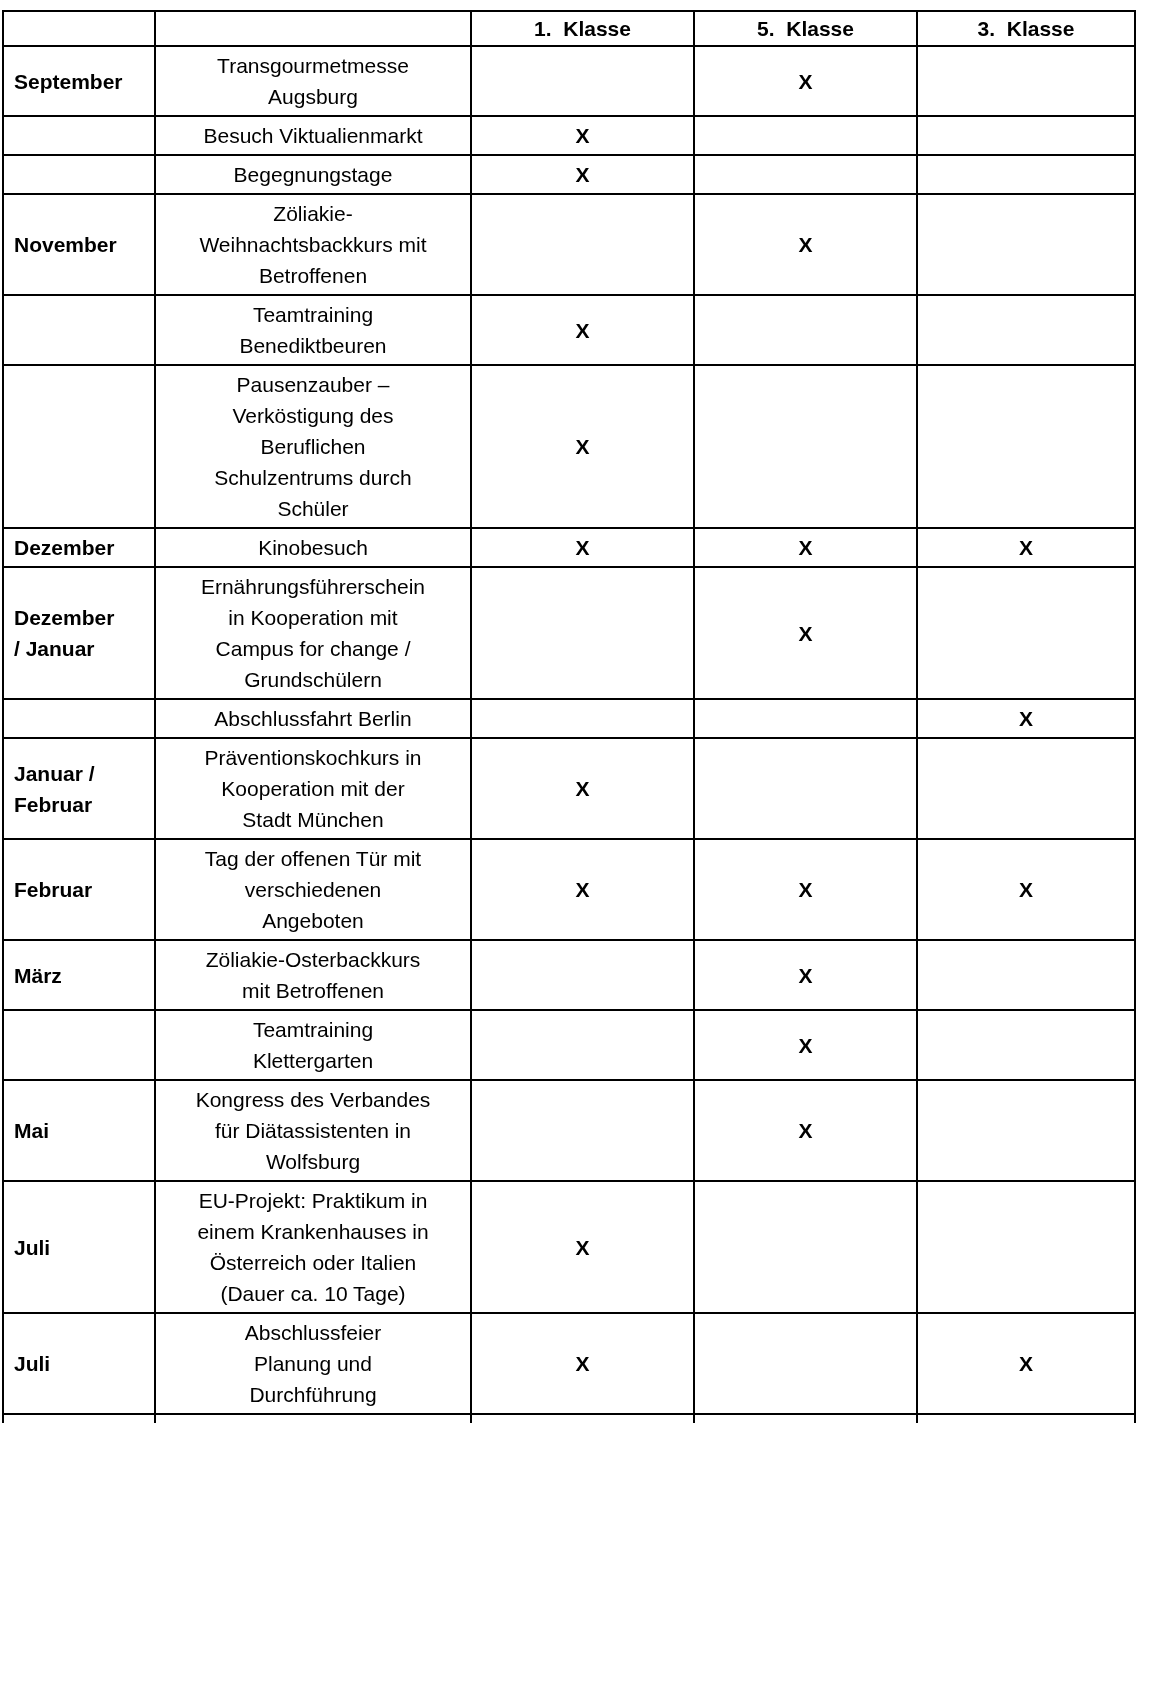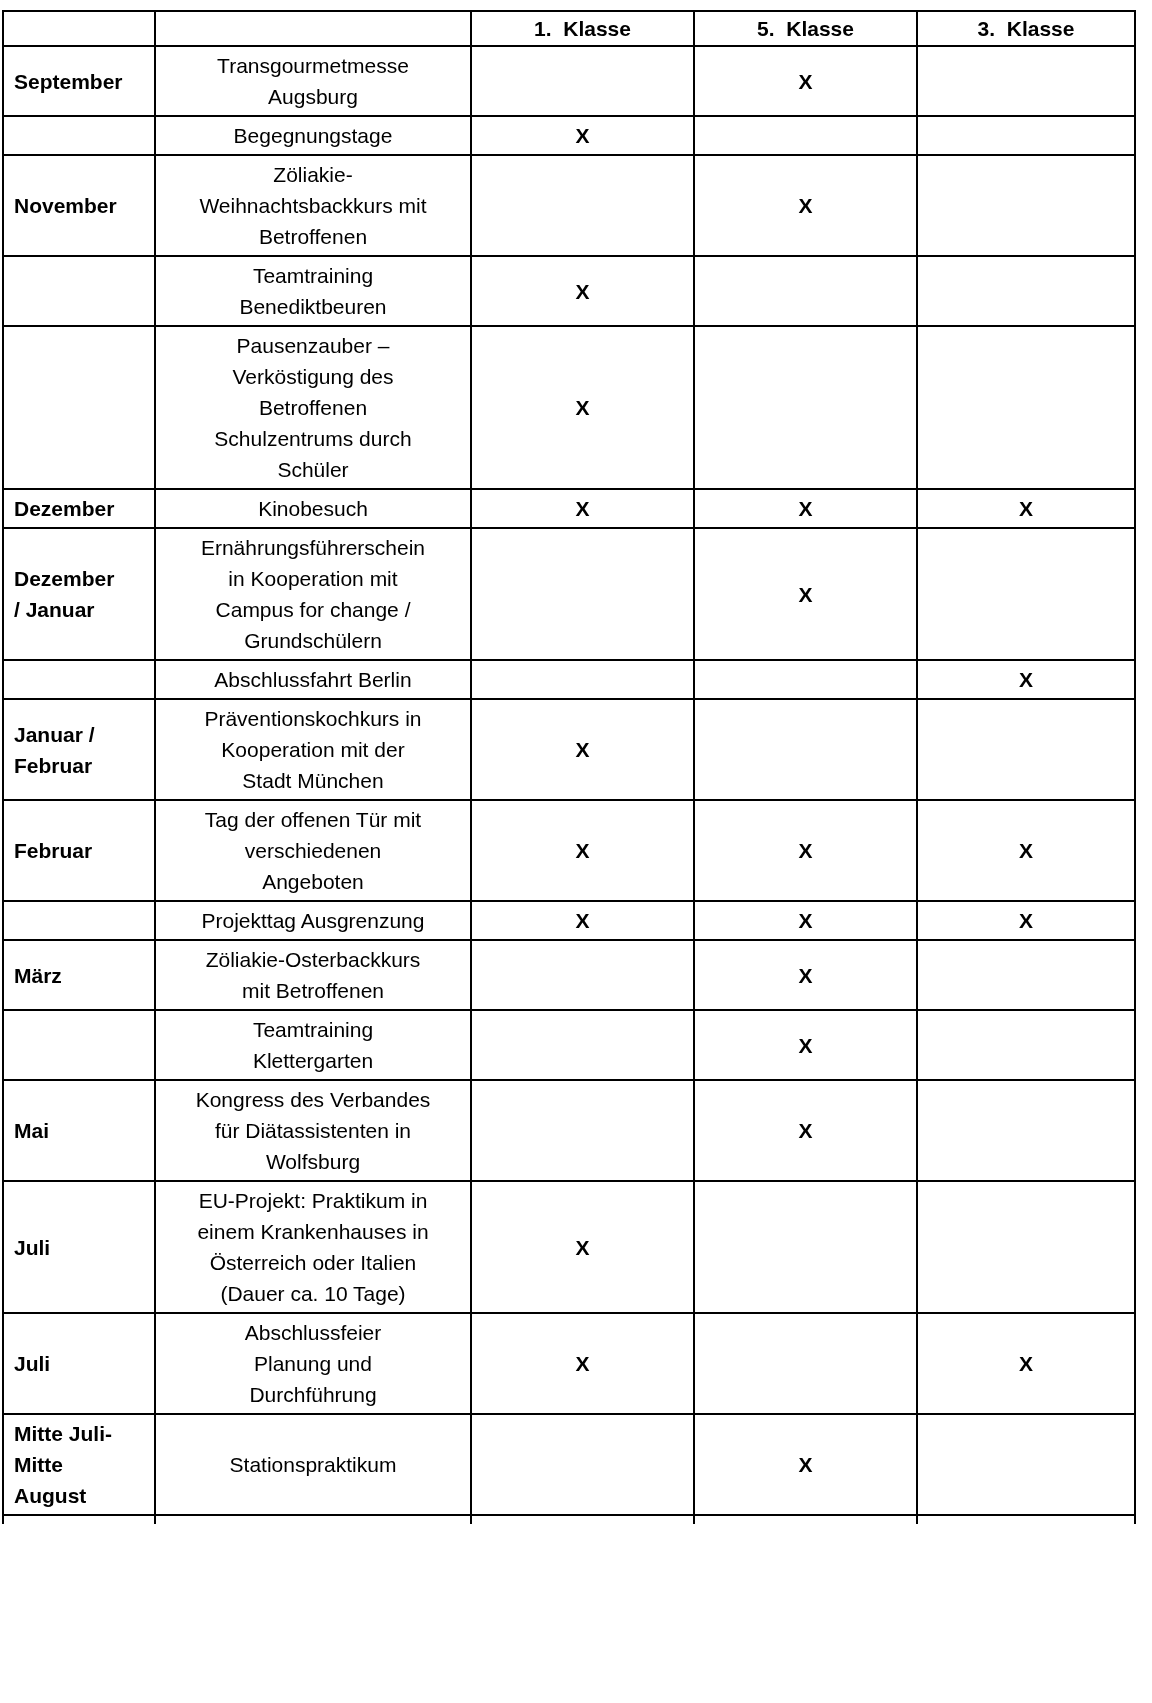--- a/index.html
+++ b/index.html
@@ -88,20 +88,27 @@
         <tr>
           <td class="cell-month">September</td>
           <td class="cell-event">Transgourmetmesse
 Augsburg</td>
           <td class="cell-mark"></td>
           <td class="cell-mark">X</td>
           <td class="cell-mark"></td>
         </tr>
         <tr>
           <td class="cell-month"></td>
+          <td class="cell-event">Besuch Viktualienmarkt</td>
+          <td class="cell-mark">X</td>
+          <td class="cell-mark"></td>
+          <td class="cell-mark"></td>
+        </tr>
+        <tr>
+          <td class="cell-month"></td>
           <td class="cell-event">Begegnungstage</td>
           <td class="cell-mark">X</td>
           <td class="cell-mark"></td>
           <td class="cell-mark"></td>
         </tr>
         <tr>
           <td class="cell-month">November</td>
           <td class="cell-event">Zöliakie-
 Weihnachtsbackkurs mit
 Betroffenen</td>
@@ -114,21 +121,21 @@
           <td class="cell-event">Teamtraining
 Benediktbeuren</td>
           <td class="cell-mark">X</td>
           <td class="cell-mark"></td>
           <td class="cell-mark"></td>
         </tr>
         <tr>
           <td class="cell-month"></td>
           <td class="cell-event">Pausenzauber –
 Verköstigung des
-Betroffenen
+Beruflichen
 Schulzentrums durch
 Schüler</td>
           <td class="cell-mark">X</td>
           <td class="cell-mark"></td>
           <td class="cell-mark"></td>
         </tr>
         <tr>
           <td class="cell-month">Dezember</td>
           <td class="cell-event">Kinobesuch</td>
           <td class="cell-mark">X</td>
@@ -166,27 +173,20 @@
         <tr>
           <td class="cell-month">Februar</td>
           <td class="cell-event">Tag der offenen Tür mit
 verschiedenen
 Angeboten</td>
           <td class="cell-mark">X</td>
           <td class="cell-mark">X</td>
           <td class="cell-mark">X</td>
         </tr>
         <tr>
-          <td class="cell-month"></td>
-          <td class="cell-event">Projekttag Ausgrenzung</td>
-          <td class="cell-mark">X</td>
-          <td class="cell-mark">X</td>
-          <td class="cell-mark">X</td>
-        </tr>
-        <tr>
           <td class="cell-month">März</td>
           <td class="cell-event">Zöliakie-Osterbackkurs
 mit Betroffenen</td>
           <td class="cell-mark"></td>
           <td class="cell-mark">X</td>
           <td class="cell-mark"></td>
         </tr>
         <tr>
           <td class="cell-month"></td>
           <td class="cell-event">Teamtraining
@@ -216,29 +216,20 @@
         </tr>
         <tr>
           <td class="cell-month">Juli</td>
           <td class="cell-event">Abschlussfeier
 Planung und
 Durchführung</td>
           <td class="cell-mark">X</td>
           <td class="cell-mark"></td>
           <td class="cell-mark">X</td>
         </tr>
-        <tr>
-          <td class="cell-month">Mitte Juli-
-Mitte
-August</td>
-          <td class="cell-event">Stationspraktikum</td>
-          <td class="cell-mark"></td>
-          <td class="cell-mark">X</td>
-          <td class="cell-mark"></td>
-        </tr>
       </tbody>
     <tbody class="cutoff">
       <tr>
         <td></td>
         <td></td>
         <td></td>
         <td></td>
         <td></td>
       </tr>
     </tbody>

